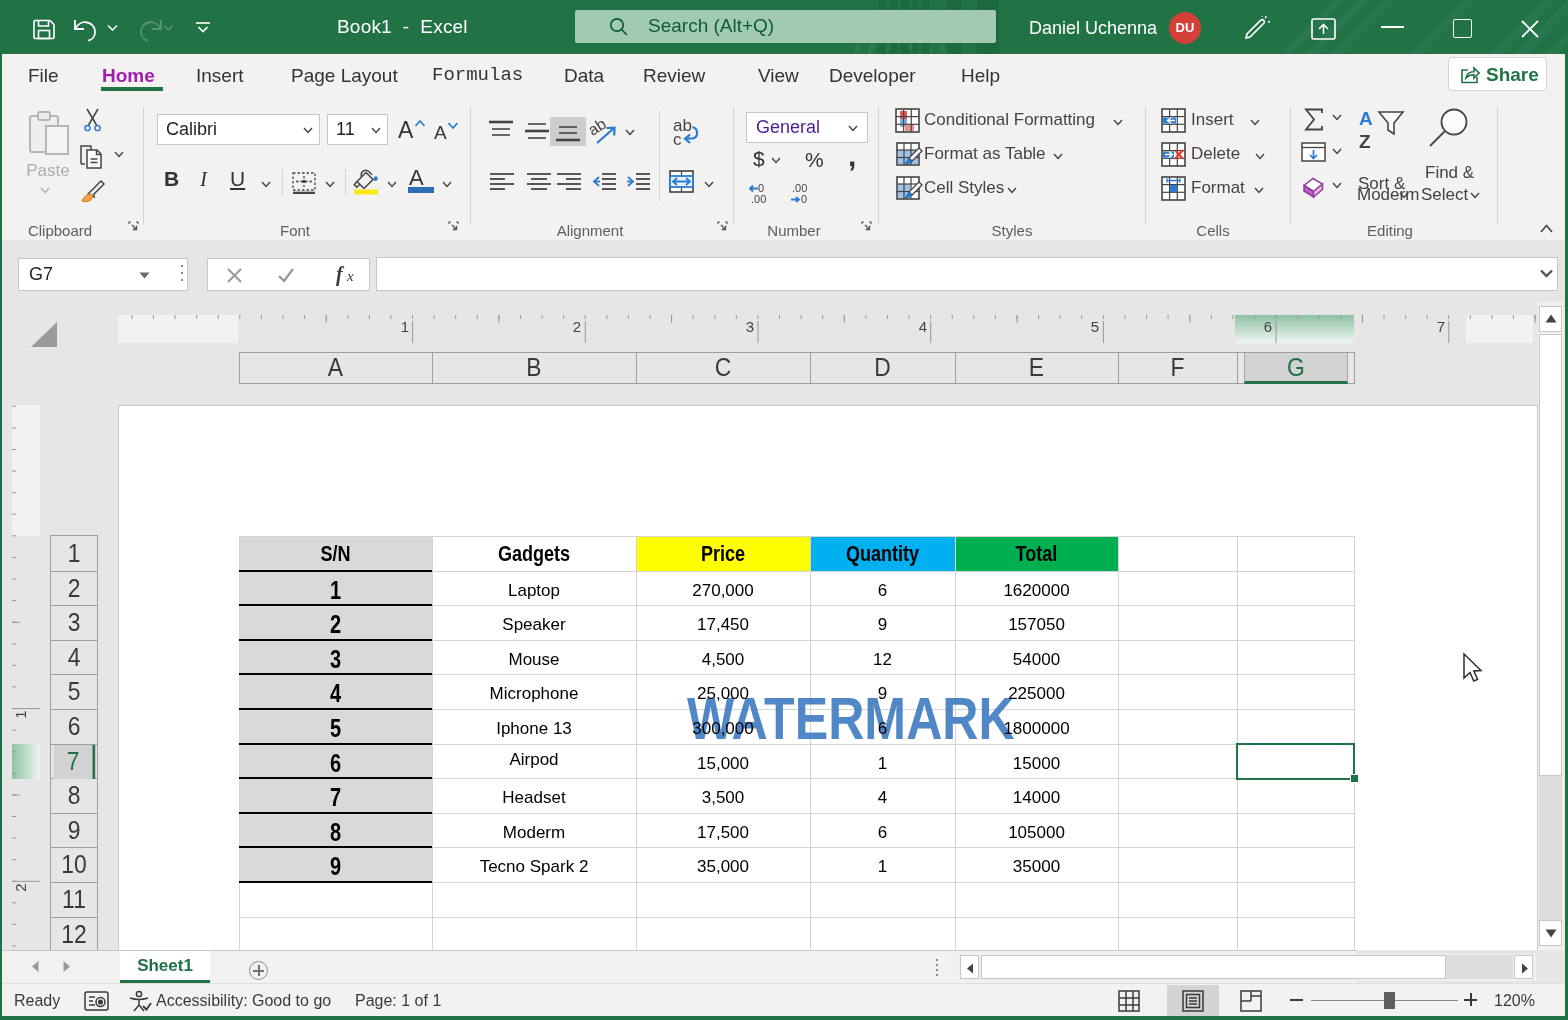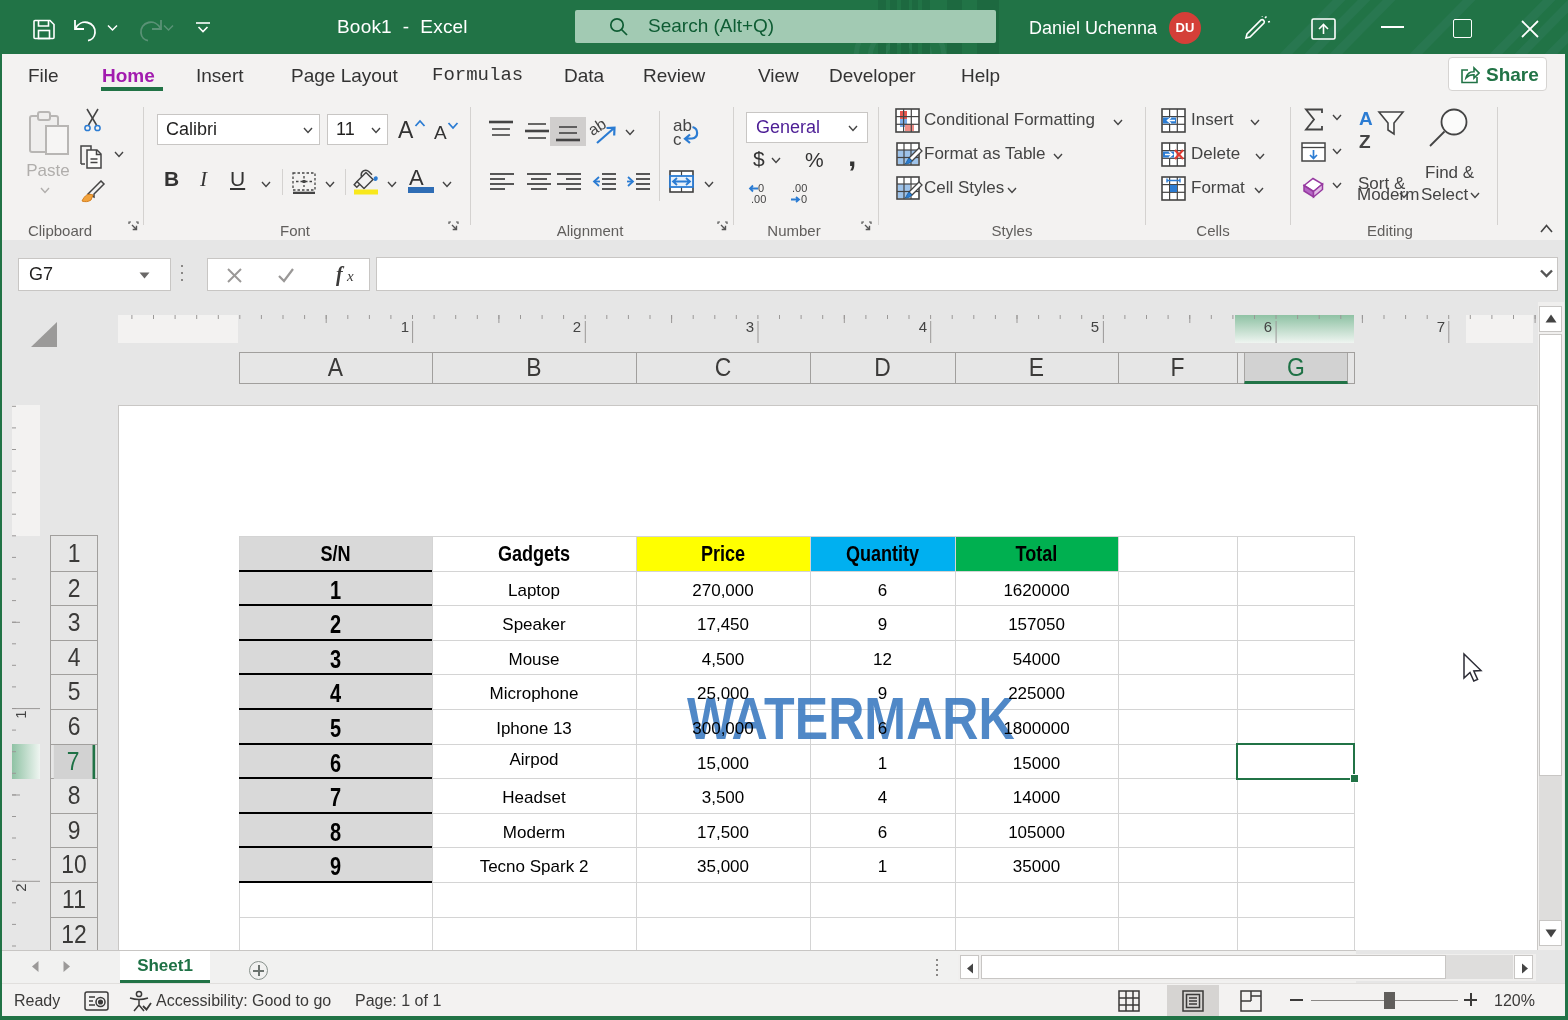--- a/index.html
+++ b/index.html
@@ -468,21 +468,21 @@
 <div class="ab rtext tt" style="left:1421px;top:88px;">Select</div>
 <svg class="ab" style="left:1470px;top:95px" width="10" height="7" viewBox="0 0 10 7" fill="none" stroke="#444" stroke-width="1.4">
         <path d="M1 1 L5 5.4 L9 1"></path>
       </svg>
 <div class="rlabel tt" style="left:1350px;width:80px;">Editing</div>
 <svg class="ab" style="left:1540px;top:127px" width="13" height="9" viewBox="0 0 13 9" fill="none" stroke="#444" stroke-width="1.6">
         <path d="M1 8 L6.5 1.5 L12 8"></path>
       </svg>
 </div>
 <div id="fbar" class="ab">
-<div class="whitebox" style="left:18px;top:18px;width:153px;height:33px;">
+<div class="whitebox" style="left:18px;top:18px;width:170px;height:33px;">
         <span class="ab tt" style="left:10px;top:5px;font-size:18px;color:#201f1e;">G7</span>
         <svg class="ab" style="left:120px;top:13px" width="11" height="7" viewBox="0 0 11 7">
           <path d="M0.5 0.5 L10.5 0.5 L5.5 6.5 Z" fill="#6a6867"></path>
         </svg>
       </div>
 <div class="ab" style="left:181px;top:25px;width:2px;height:2px;background:#8a8886;box-shadow:0 7px 0 #8a8886,0 14px 0 #8a8886;"></div>
 <div class="whitebox" style="left:207px;top:18px;width:163px;height:33px;">
         <svg class="ab" style="left:18px;top:8px" width="17" height="17" viewBox="0 0 17 17" stroke="#9a9897" stroke-width="2" fill="none">
           <line x1="2" y1="2" x2="15" y2="15"></line>
           <line x1="15" y1="2" x2="2" y2="15"></line>

